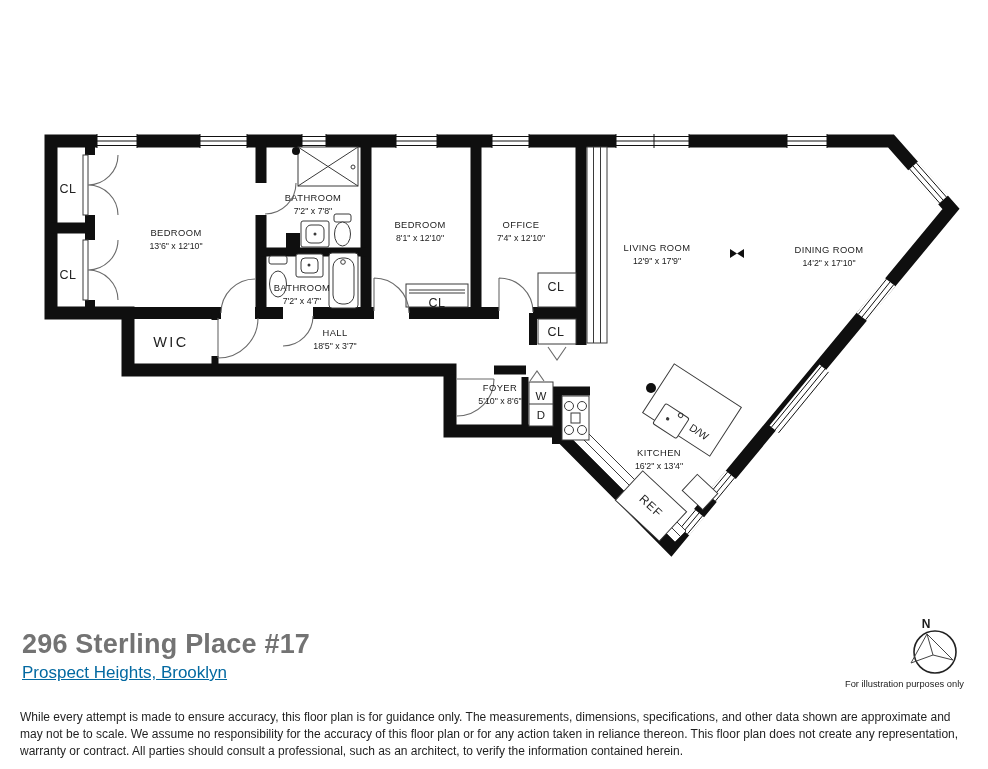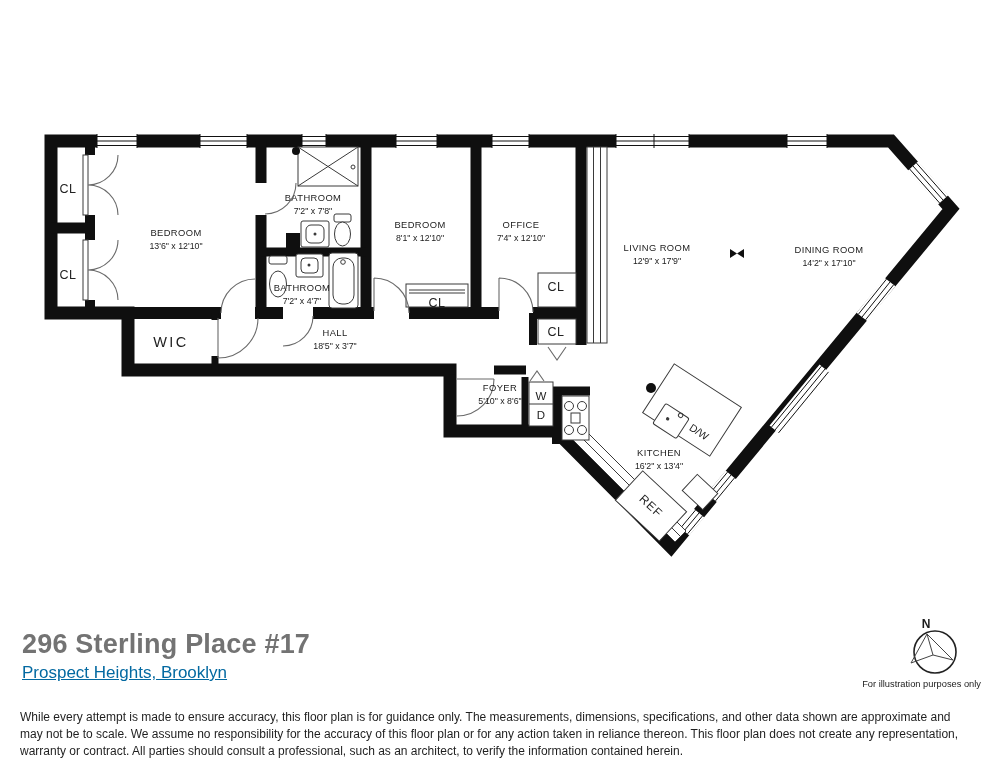--- a/index.html
+++ b/index.html
@@ -16,21 +16,21 @@
   .wall{stroke:#0f0f0f;fill:none;}
   .thin{stroke:#3a3a3a;stroke-width:1;fill:none;}
   .fixt{stroke:#3a3a3a;stroke-width:1;fill:#ffffff;}
   .door{stroke:#6a6a6a;stroke-width:1.1;fill:none;}
   .winline{stroke:#111;stroke-width:1;}
   .winwhite{stroke:#ffffff;stroke-width:14;}
   #title-block{position:absolute;left:22px;top:629px;}
   #title-block h1{margin:0;font-size:27px;font-weight:bold;color:#737373;letter-spacing:.2px;}
   #title-block p{margin:3px 0 0 0;font-size:17px;color:#0369a1;text-decoration:underline;}
   #compass{position:absolute;left:895px;top:612px;}
-  #illustration-note{position:absolute;left:845px;top:679px;width:136px;text-align:right;
+  #illustration-note{position:absolute;left:845px;top:679px;width:136px;text-align:left;
                      font-size:9.3px;color:#222;}
   #disclaimer{position:absolute;left:20px;top:709px;width:946px;font-size:12px;
               line-height:1.42;color:#1f1f1f;}
 </style>
 </head>
 <body>
 
 <div id="page">
 
   <svg width="988" height="600" viewBox="0 0 988 600">

